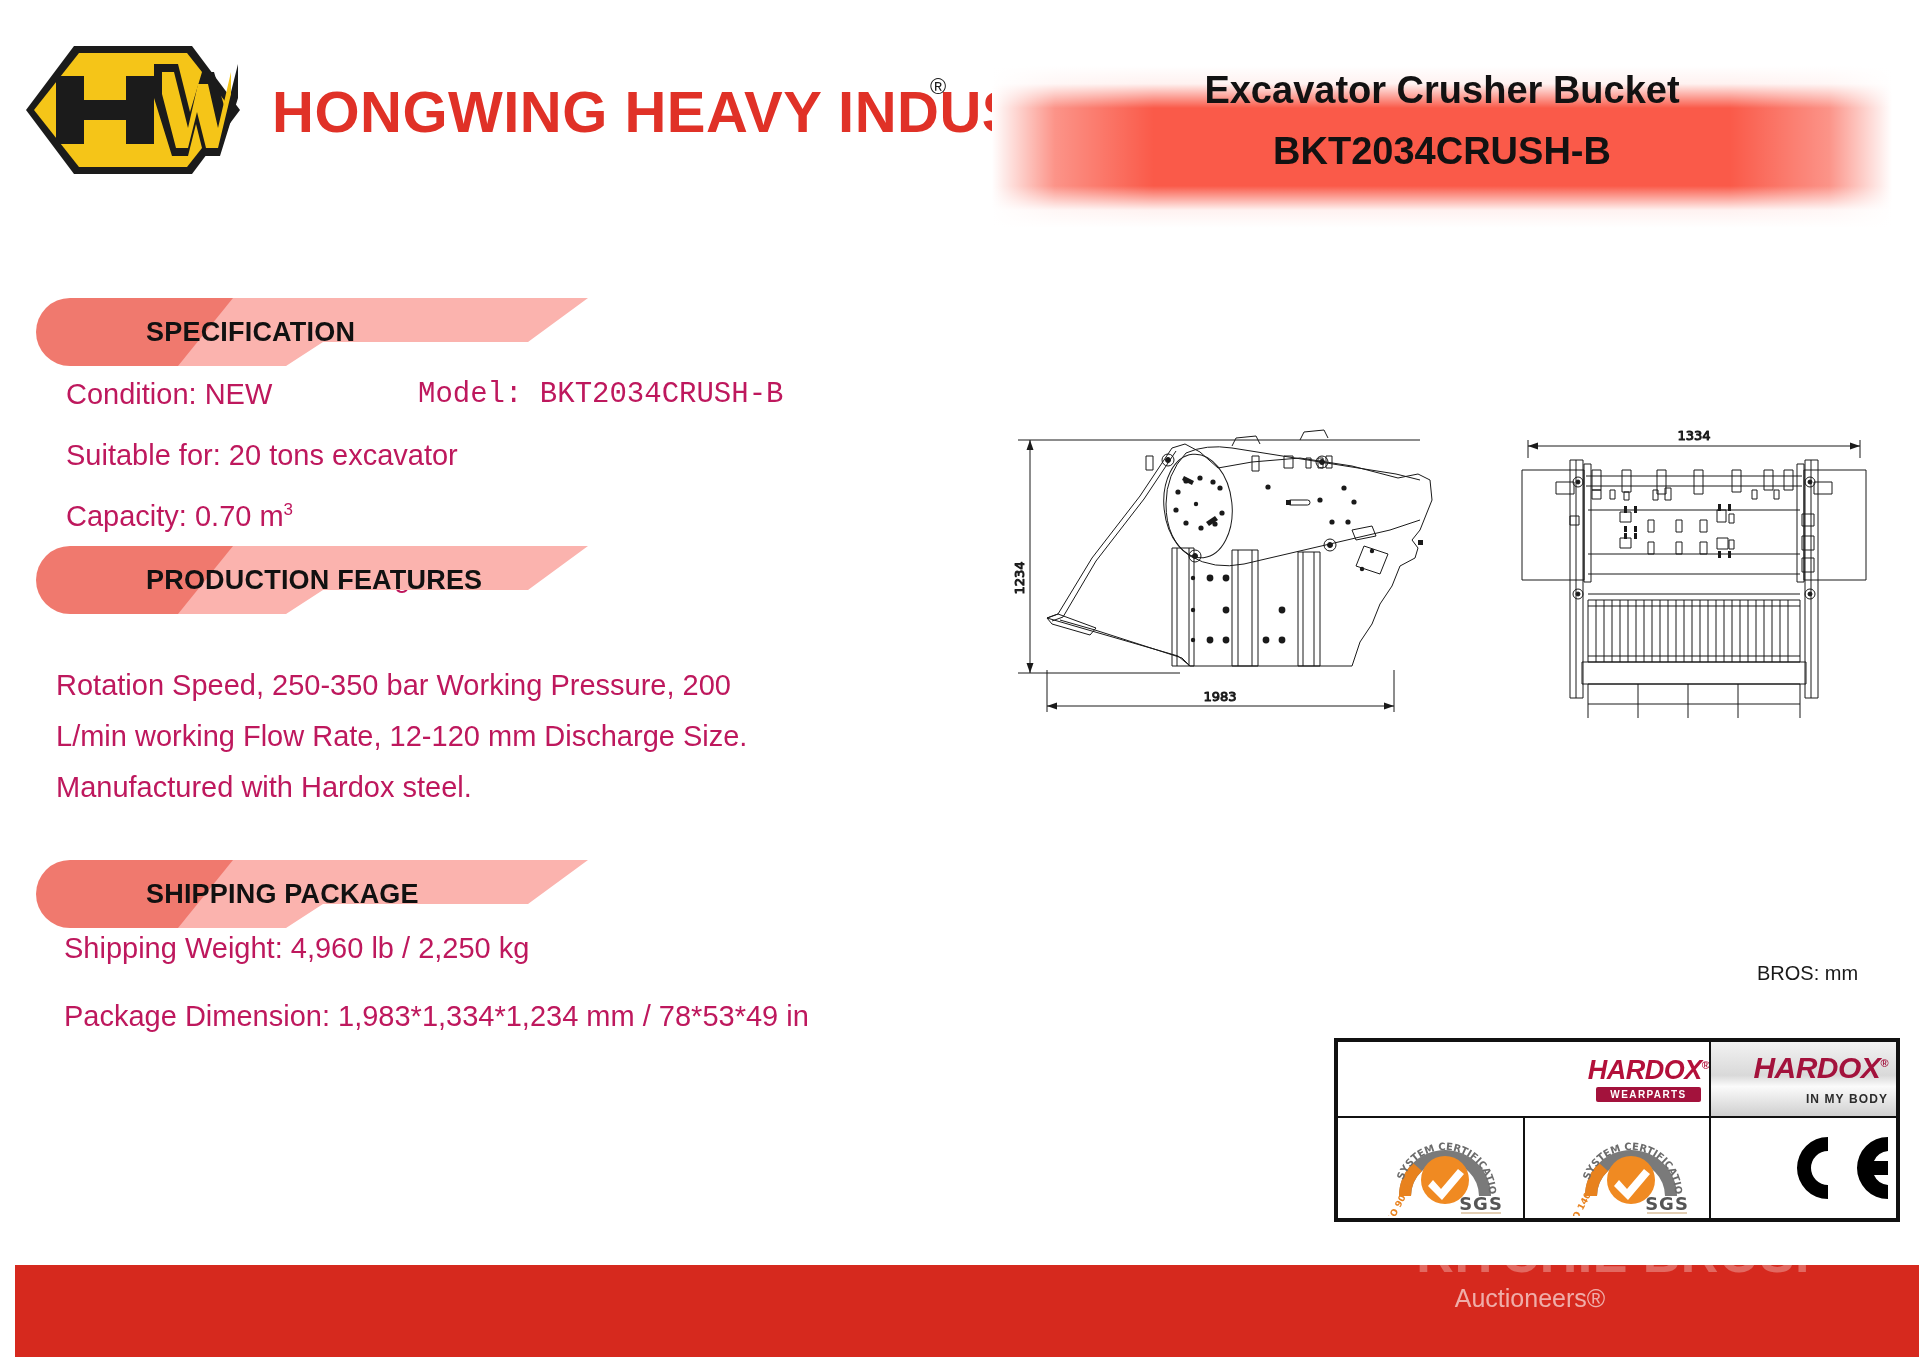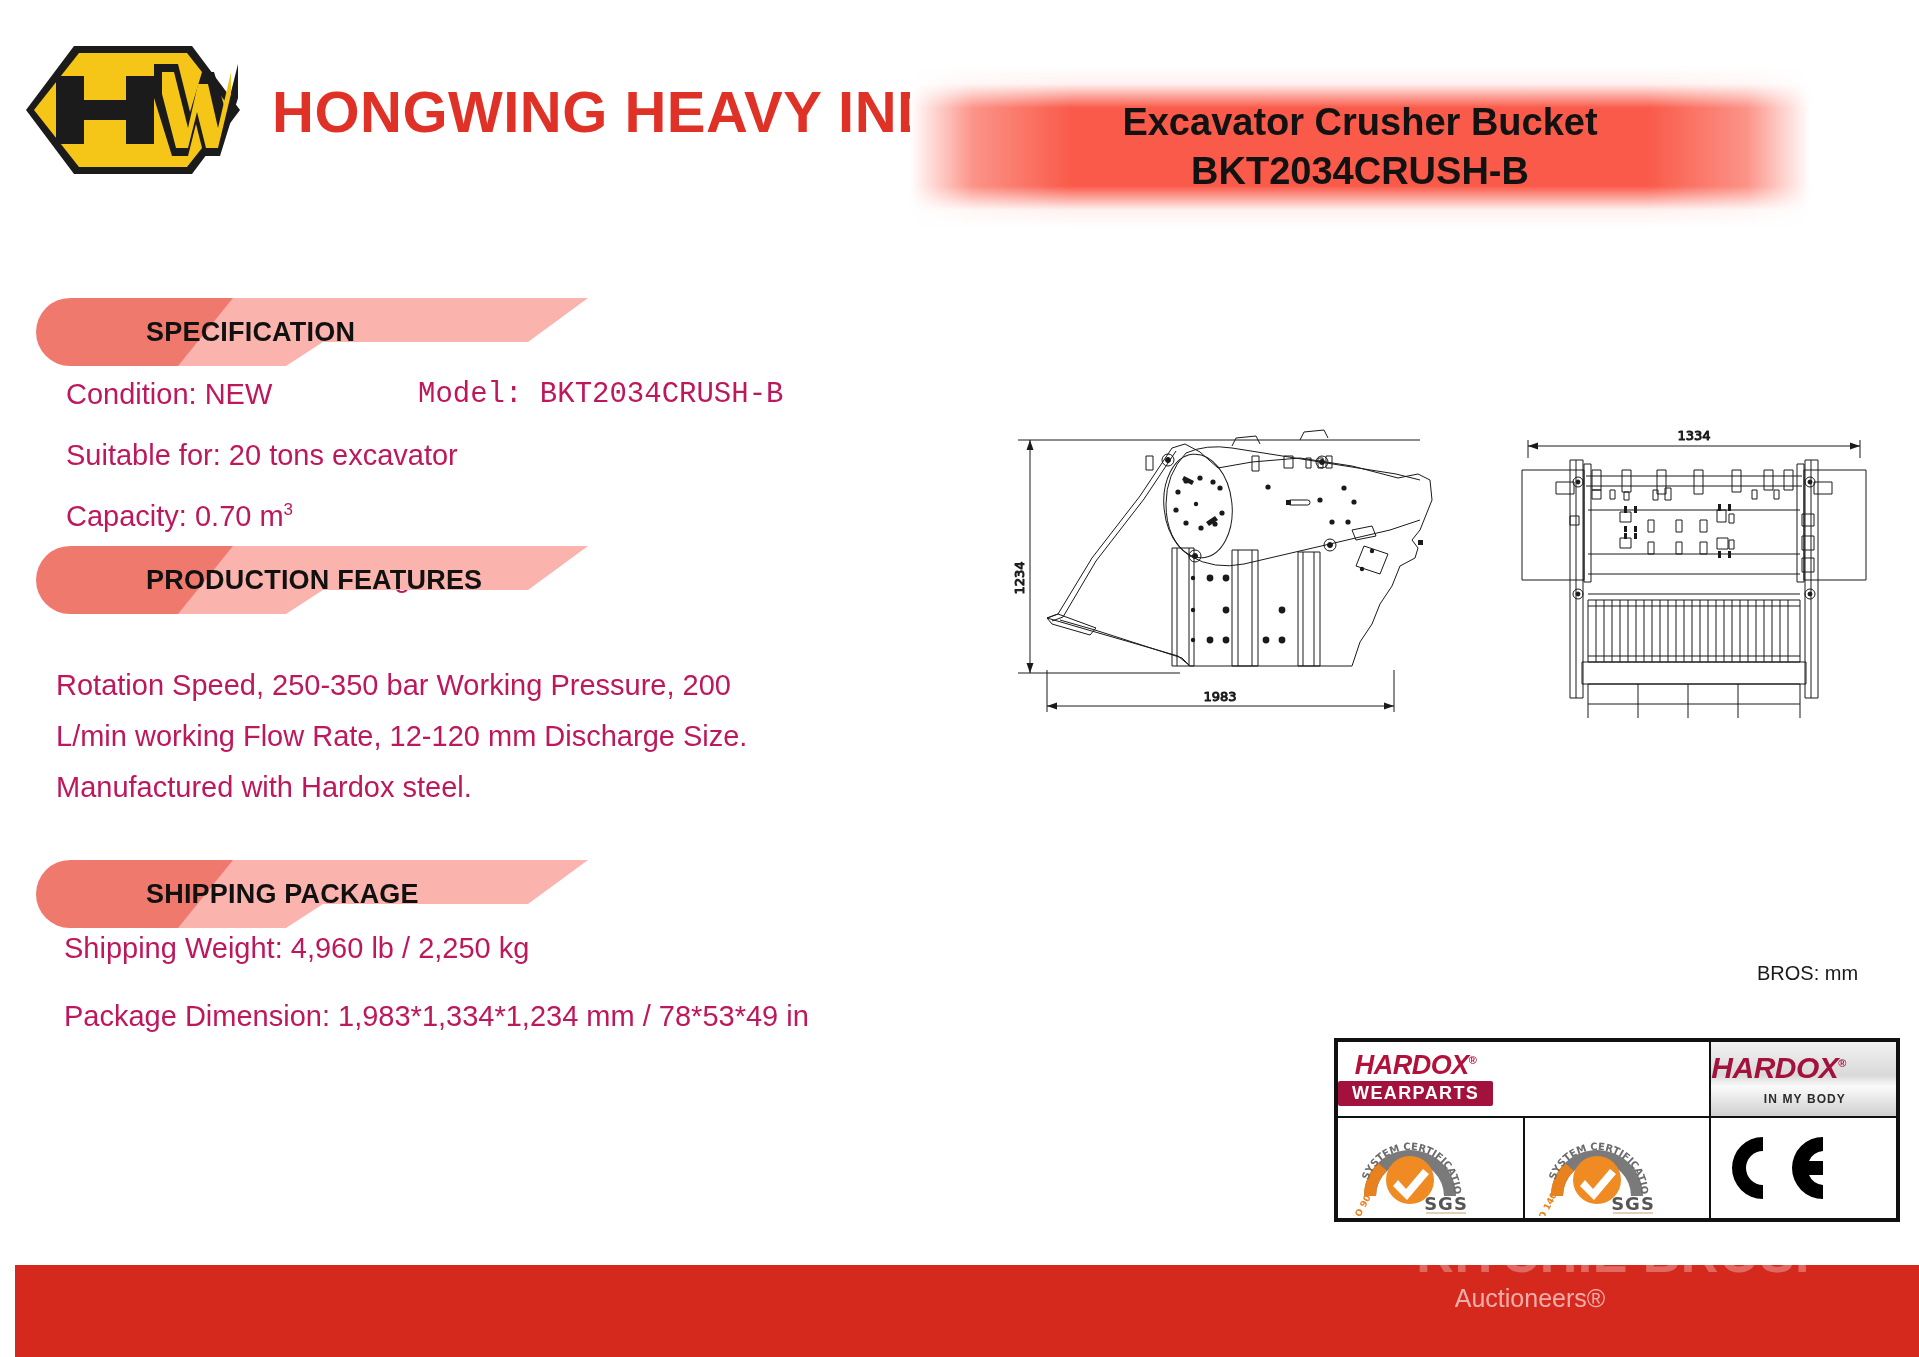--- a/index.html
+++ b/index.html
@@ -20,38 +20,38 @@
     font-size:58px;font-weight:bold;color:#E03127;
     letter-spacing:0.5px;font-family:"Liberation Sans", sans-serif;
     white-space:nowrap;
   }
   .brand-reg{
     position:absolute;left:930px;top:74px;
     font-size:22px;color:#1a1a1a;font-weight:normal;
   }
 
   .title-banner{
-    position:absolute;left:910px;top:66px;width:900px;height:162px;
+    position:absolute;left:992px;top:66px;width:900px;height:162px;
     background:
       linear-gradient(to bottom,
         rgba(255,255,255,1) 0%,
         rgba(255,255,255,0.92) 11%,
         rgba(255,255,255,0) 26%,
         rgba(255,255,255,0) 74%,
         rgba(255,255,255,0.92) 89%,
         rgba(255,255,255,1) 100%),
       linear-gradient(to right,
         rgba(255,255,255,1) 0%,
         rgba(255,255,255,0.35) 7%,
         rgba(255,255,255,0) 18%,
         rgba(255,255,255,0) 82%,
         rgba(255,255,255,0.35) 93%,
         rgba(255,255,255,1) 100%),
       #FA5A49;
-    display:flex;flex-direction:column;align-items:center;justify-content:center;
+    display:flex;flex-direction:column;align-items:center;gap:12px;
   }
   .title-line{
     font-size:38px;font-weight:bold;color:#121212;line-height:1.30;
     text-align:center;white-space:nowrap;
   }
 
   
   .sec-badge{position:absolute;height:72px;}
   .sec-badge .shape{position:absolute;left:0;top:0;width:560px;height:72px;}
   .sec-badge .lbl{
@@ -75,29 +75,29 @@
     position:absolute;left:1757px;top:962px;
     font-size:20px;color:#1a1a1a;
   }
 
   
   .cert-grid{
     position:absolute;left:1334px;top:1038px;width:560px;height:178px;
     border:3px solid #111;background:#fff;
     display:grid;grid-template-columns:1fr 1fr 1fr;grid-template-rows:76px 1fr;
   }
-  .cert-cell{border:1.5px solid #111;display:flex;align-items:center;justify-content:flex-start;position:relative;background:#fff;overflow:hidden;}
+  .cert-cell{border:1.5px solid #111;display:flex;align-items:center;justify-content:flex-end;position:relative;background:#fff;overflow:hidden;}
   .cell-wear{grid-column:1 / span 2;}
   .cell-body{grid-column:3 / span 1;
     background:linear-gradient(to bottom,#f2f2f2 0%,#d9d9d9 45%,#fbfbfb 60%,#cfcfcf 100%);}
   .hx-word{font-size:27px;font-weight:bold;font-style:italic;color:#B3103A;letter-spacing:-0.5px;line-height:1;}
   .hx-word.dark{color:#A3123C;font-size:30px;}
   .hx-reg{font-size:11px;vertical-align:super;font-style:normal;}
   .hx-wearparts{
-    background:#A3123C;color:#fff;font-size:18px;font-weight:bold;
+    background:#A3123C;color:#fff;font-size:10px;font-weight:bold;
     letter-spacing:1.4px;padding:2px 14px;margin-top:2px;border-radius:2px;
     display:inline-block;
   }
   .hx-inmybody{font-size:12px;font-weight:bold;color:#2b2b2b;letter-spacing:1.1px;text-align:right;margin-top:9px;}
 
   
   .footer-bar{position:absolute;left:15px;top:1265px;width:1904px;height:92px;background:#D6291E;}
   .watermark{
     position:absolute;left:1250px;top:1228px;width:560px;height:120px;
     pointer-events:none;text-align:center;

